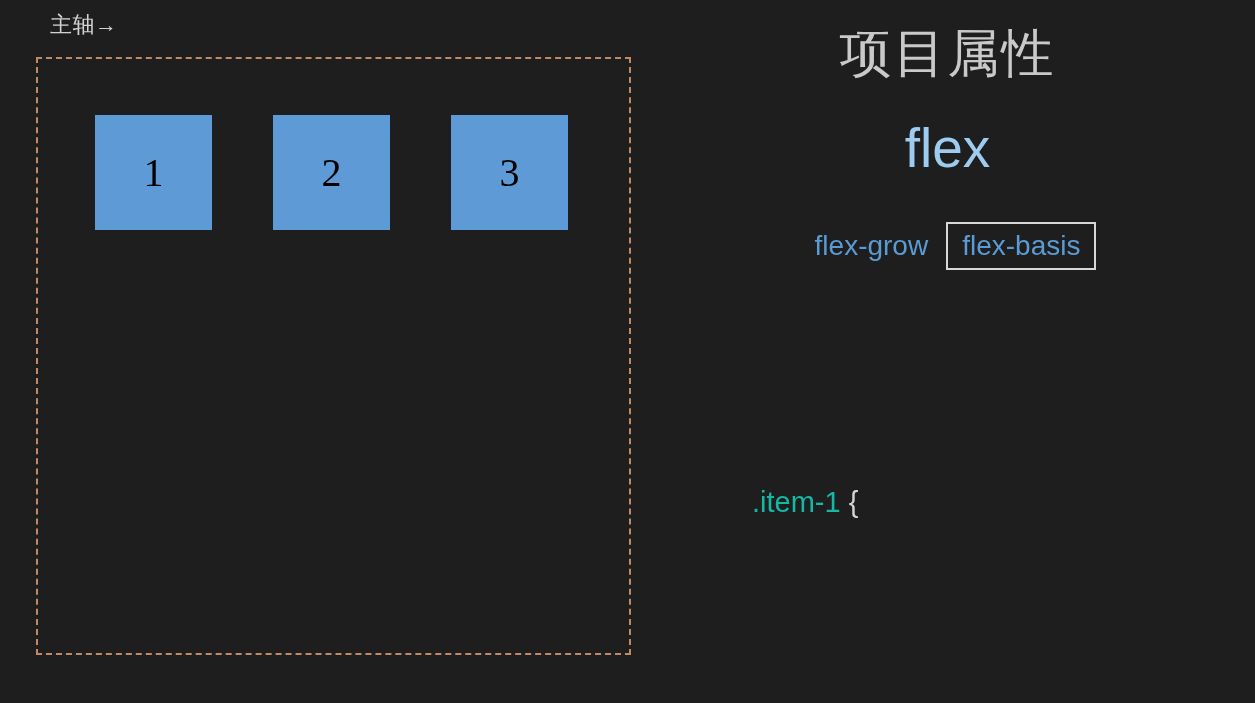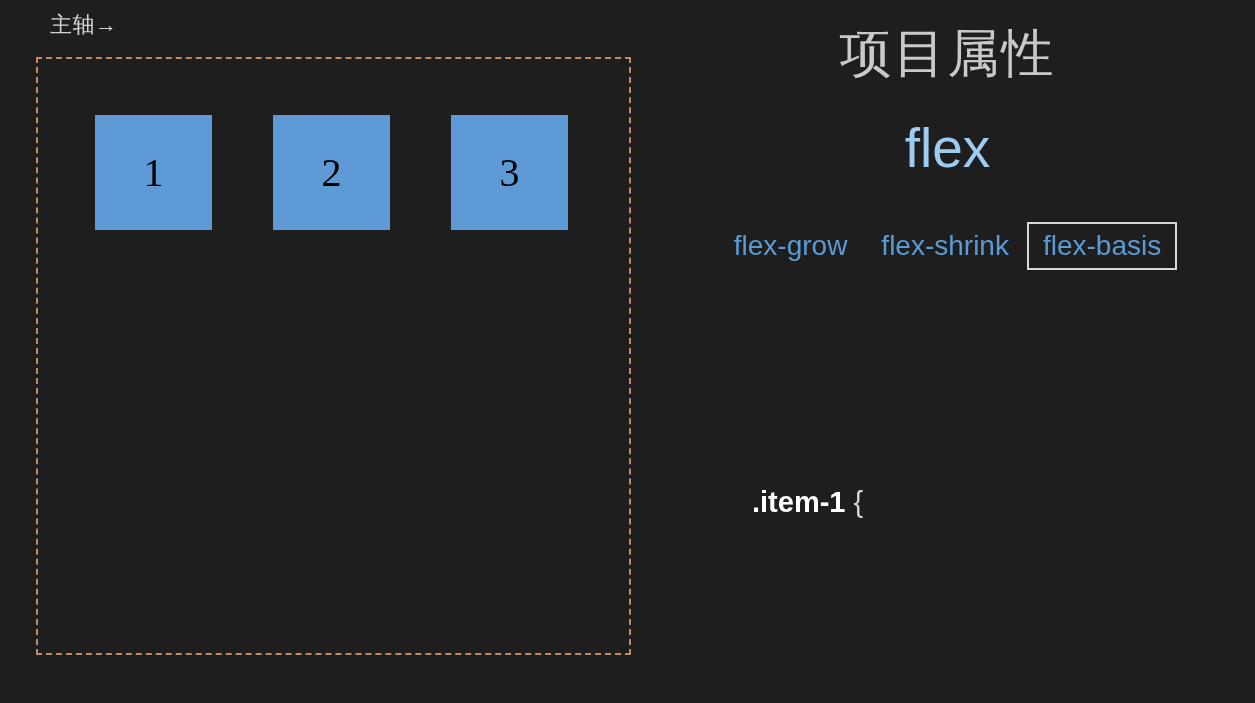--- a/index.html
+++ b/index.html
@@ -121,21 +121,21 @@
   #code-block {
     position: absolute;
     left: 112px;
     top: 322px;
     font-size: 29px;
     line-height: 40px;
     white-space: pre;
     font-family: "Liberation Sans", "DejaVu Sans", sans-serif;
   }
   .code-line { display: block; height: 40px; }
-  .tok-selector { color: #ffffff; font-weight: bold; }
+  .tok-selector { color: #14b8a6; }
   .tok-punct    { color: #d4d4d4; }
   .tok-prop     { color: #9ecbf0; }
   .tok-value    { color: #dcdcdc; }
   .indent       { display: inline-block; width: 78px; }
 </style>
 </head>
 <body>
 
 <div id="left-pane">
 
@@ -150,21 +150,20 @@
 </div>
 
 <div id="right-pane">
 
   <div id="panel-title">项目属性</div>
 
   <div id="property-name">flex</div>
 
   <div id="subprops">
     <div class="subprop">flex-grow</div>
-    <div class="subprop">flex-shrink</div>
     <div class="subprop active">flex-basis</div>
   </div>
 
   <div id="code-block">
 
     
     <span class="code-line"><span class="tok-selector">.item-1</span><span class="tok-punct"> {</span></span>
     
 
     

